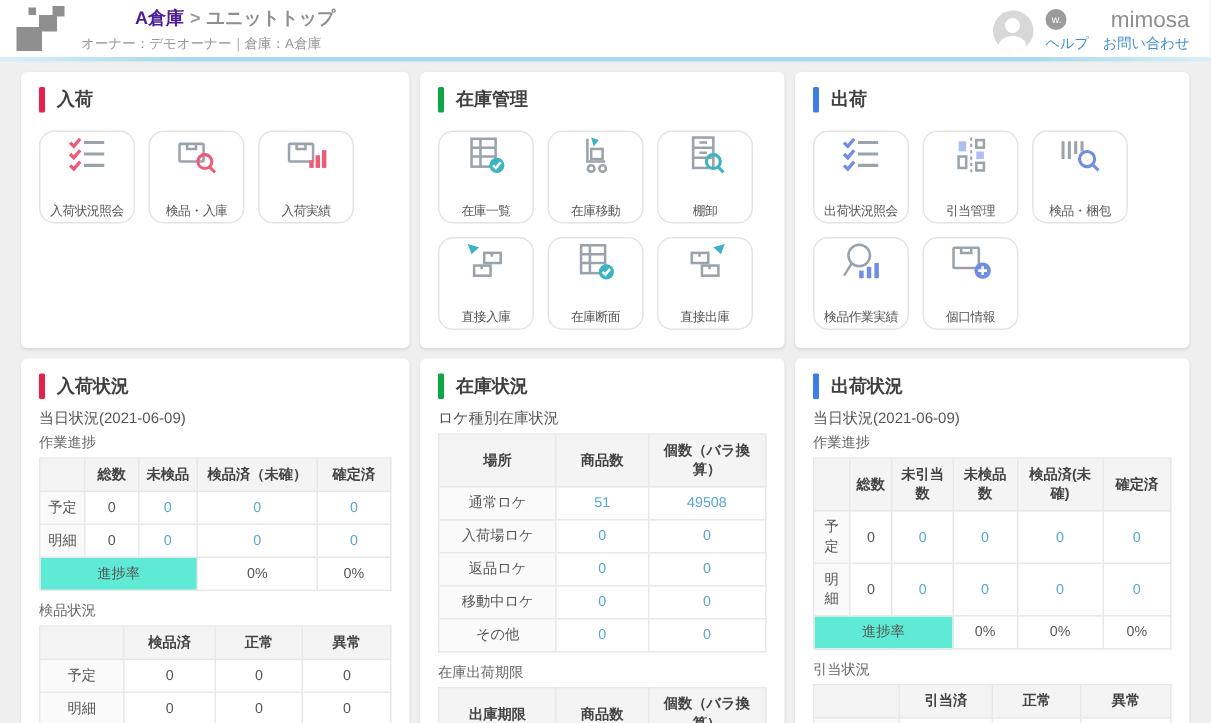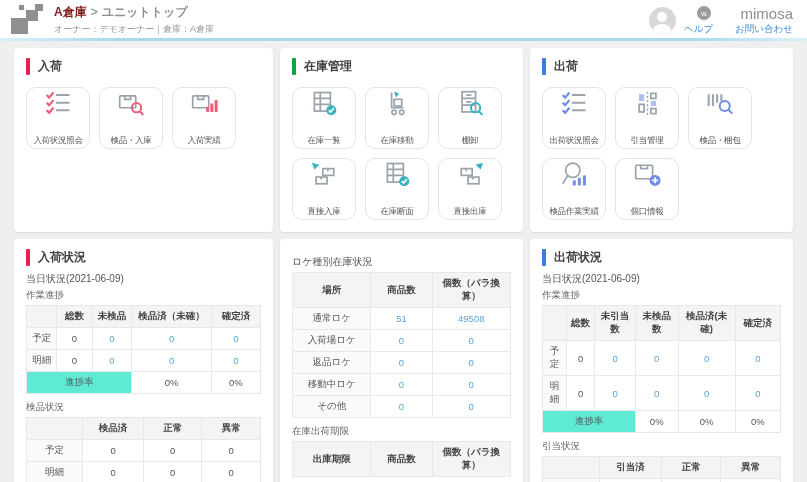--- a/index.html
+++ b/index.html
@@ -13,32 +13,32 @@
   
   header { height:38px; background:#fff; display:flex; align-items:center; padding:2px 14px 0 8px; }
   .logo { position:relative; width:38px; height:34px; margin-right:8px; cursor:pointer; }
   .logo div { position:absolute; background:#8f8f8f; }
   .lg1 { left:3px; top:15px; width:17px; height:16px; }
   .lg2 { left:18px; top:7px;  width:12px; height:11px; }
   .lg3 { left:27px; top:1px;  width:8px;  height:7px; }
   .lg4 { left:11px; top:2px;  width:5px;  height:5px; }
   .crumbs { display:flex; flex-direction:column; gap:2px; }
   .crumb-line { font-size:12px; font-weight:bold; color:#8f8f8f; }
-  .crumb-loc { color:#7f1d1d; cursor:pointer; }
+  .crumb-loc { color:#4c1d95; cursor:pointer;margin-left:36px; }
   .crumb-sep { margin:0 4px; color:#9a9a9a; }
   .crumb-sub { font-size:9px; color:#979797; }
   .header-right { margin-left:auto; display:flex; align-items:center; gap:8px; }
   .avatar { width:27px; height:27px; border-radius:50%; background:#d8d8d8; position:relative; overflow:hidden; cursor:pointer; }
   .avatar .head { position:absolute; left:8.5px; top:5px; width:10px; height:10px; border-radius:50%; background:#fff; }
   .avatar .body { position:absolute; left:4.5px; top:17px; width:18px; height:12px; border-radius:50%; background:#fff; }
   .user-block { display:flex; flex-direction:column; align-items:flex-end; gap:1px; }
   .user-line { display:flex; align-items:center; gap:5px; }
   .badge { width:14px; height:14px; border-radius:50%; background:#9b9b9b; color:#fff; font-size:7px; display:flex; align-items:center; justify-content:center; }
   .uname { font-size:15px; color:#8f8f8f; cursor:pointer;margin-left:24px; }
-  .links { display:flex; gap:22px;text-align:center; }
+  .links { display:flex; gap:9px;text-align:center; }
   .links a { font-size:9.5px; color:#3e8ed0; cursor:pointer; text-decoration:none; }
   .header-divider { height:3px; background:linear-gradient(90deg,#d9eff8 0%,#a8d9ec 15%,#a8d9ec 85%,#d9eff8 100%); }
 
   
   main { padding:7px 14px 0; }
   .row { display:flex; gap:7px; align-items:stretch; }
   .row + .row { margin-top:7px; }
   .col1 { width:259px; flex:none; }
   .col2 { width:243px; flex:none; }
   .col3 { width:263px; flex:none; }
@@ -404,20 +404,24 @@
                   <td>0</td>
                   <td>0</td>
                 </tr>
               </tbody>
             </table>
           </div>
 
       </section>
 
       <section class="card col2">
+        <div class="card-title">
+            <span class="bar" style="background: rgb(13, 167, 67);"></span>
+            <span class="tt">在庫状況</span>
+          </div>
         <div class="sec-label first">ロケ種別在庫状況</div>
         <div>
             <table class="t-3col">
               <thead>
                 <tr>
                   <th>場所</th>
                   <th>商品数</th>
                   <th>個数（バラ換算）</th>
                 </tr>
               </thead>

